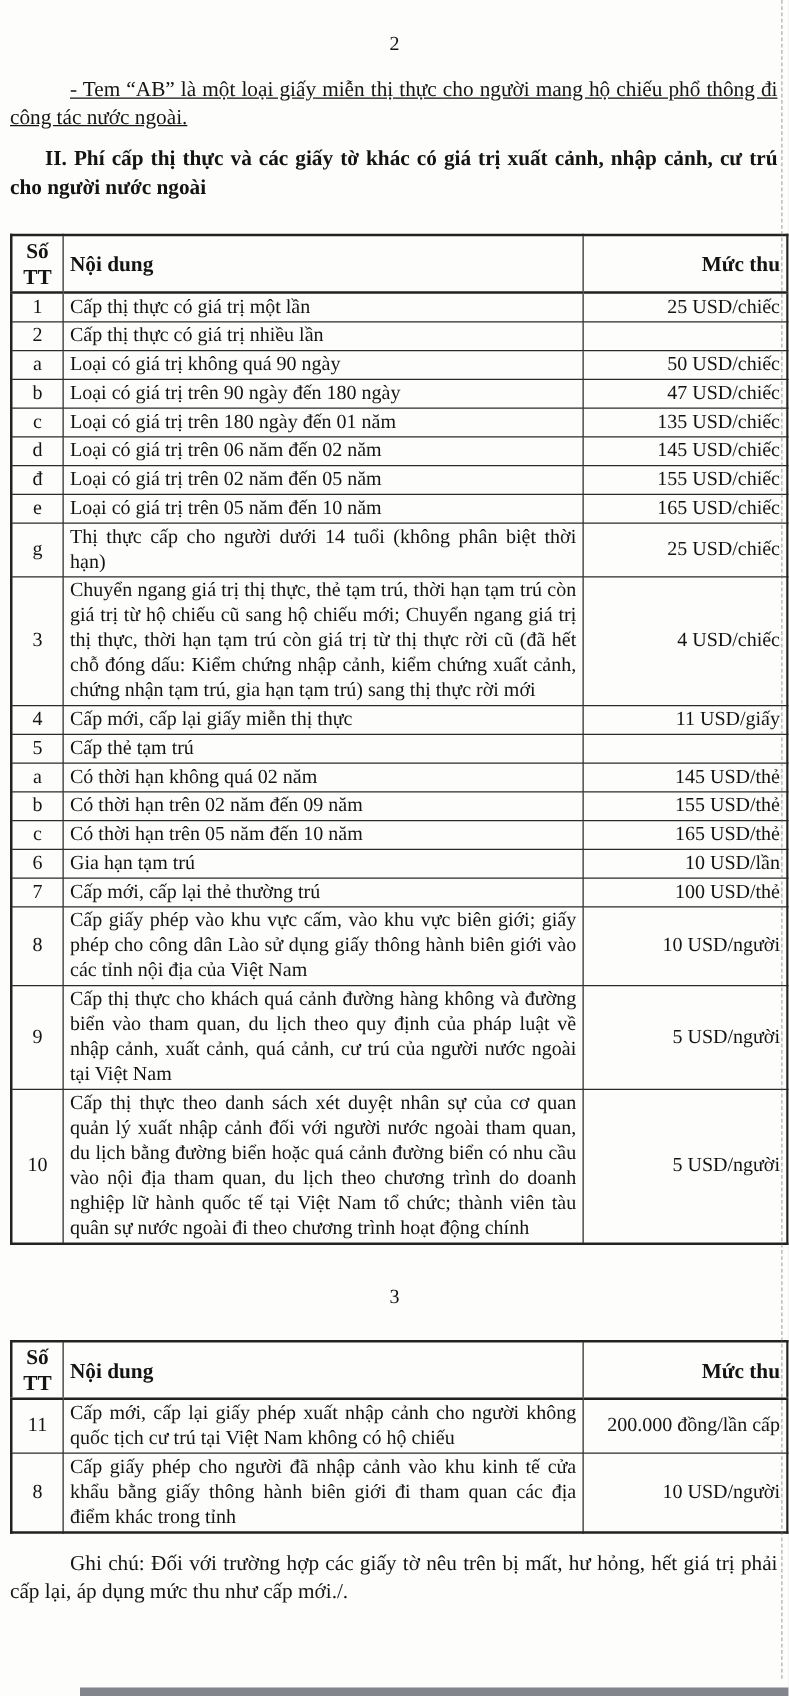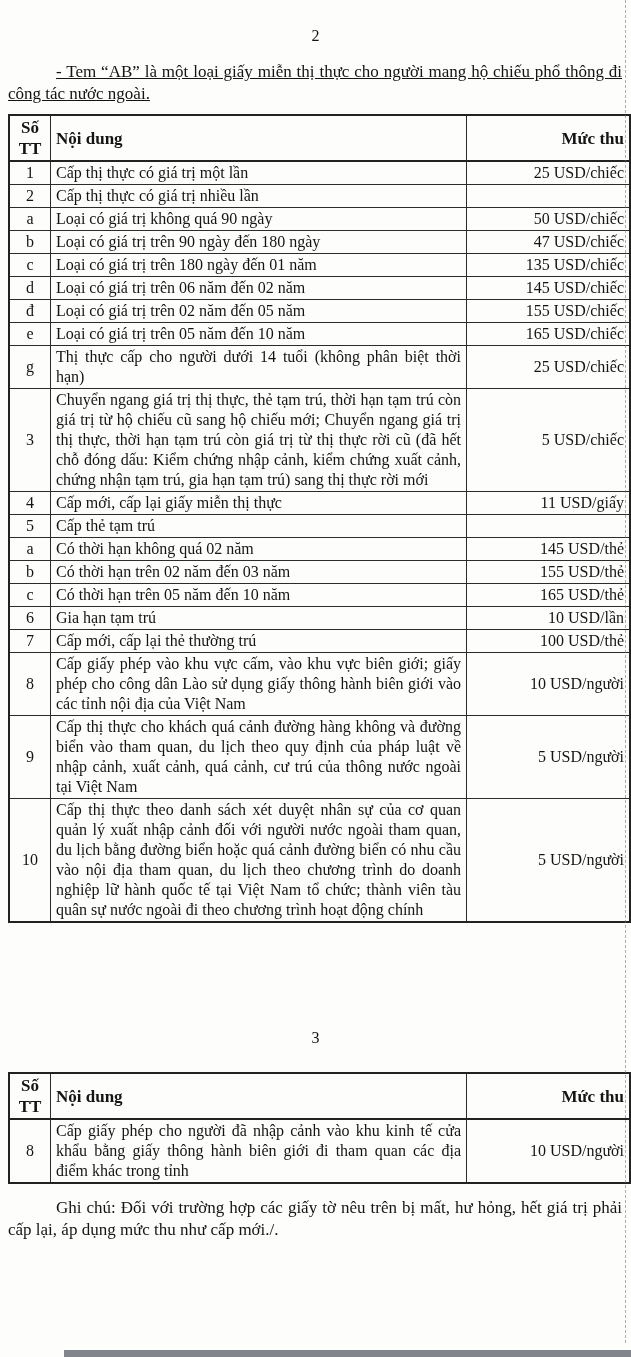--- a/index.html
+++ b/index.html
@@ -28,21 +28,21 @@
   }
   .heading{
     margin:10px 9px 0 8px;
     text-indent:28px;
     text-align:justify;
     font-weight:bold;
     font-size:17px;
     line-height:23px;
   }
   table.fee-table{
-    margin:9px 0 0 8px;
+    margin:26px 0 0 8px;
     width:614px;
     table-layout:fixed;
     border-collapse:collapse;
     font-size:16px;
     border:2px solid #222;
   }
   table.fee-table th, table.fee-table td{
     border:1px solid #2b2b2b;
     padding:1px 5px;
     line-height:20px;
@@ -91,20 +91,21 @@
 </style>
 </head>
 <body>
 
 <div class="page">
 
   <div class="pagenum pagenum-2">2</div>
 
   <p class="intro">- Tem “AB” là một loại giấy miễn thị thực cho người mang hộ chiếu phổ thông đi công tác nước ngoài.</p>
 
+  <p class="heading">II. Phí cấp thị thực và các giấy tờ khác có giá trị xuất cảnh, nhập cảnh, cư trú cho người nước ngoài</p>
 
   <table class="fee-table">
     <thead>
       <tr>
         <th class="col-no">Số TT</th>
         <th class="col-content">Nội dung</th>
         <th class="col-fee">Mức thu</th>
       </tr>
     </thead>
     <tbody>
@@ -149,40 +150,40 @@
           <td class="col-fee">165 USD/chiếc</td>
         </tr>
         <tr>
           <td class="col-no">g</td>
           <td class="col-content">Thị thực cấp cho người dưới 14 tuổi (không phân biệt thời hạn)</td>
           <td class="col-fee">25 USD/chiếc</td>
         </tr>
         <tr>
           <td class="col-no">3</td>
           <td class="col-content">Chuyển ngang giá trị thị thực, thẻ tạm trú, thời hạn tạm trú còn giá trị từ hộ chiếu cũ sang hộ chiếu mới; Chuyển ngang giá trị thị thực, thời hạn tạm trú còn giá trị từ thị thực rời cũ (đã hết chỗ đóng dấu: Kiểm chứng nhập cảnh, kiểm chứng xuất cảnh, chứng nhận tạm trú, gia hạn tạm trú) sang thị thực rời mới</td>
-          <td class="col-fee">5 USD/chiếc</td>
+          <td class="col-fee">4 USD/chiếc</td>
         </tr>
         <tr>
           <td class="col-no">4</td>
           <td class="col-content">Cấp mới, cấp lại giấy miễn thị thực</td>
           <td class="col-fee">11 USD/giấy</td>
         </tr>
         <tr>
           <td class="col-no">5</td>
           <td class="col-content">Cấp thẻ tạm trú</td>
           <td class="col-fee"></td>
         </tr>
         <tr>
           <td class="col-no">a</td>
           <td class="col-content">Có thời hạn không quá 02 năm</td>
           <td class="col-fee">145 USD/thẻ</td>
         </tr>
         <tr>
           <td class="col-no">b</td>
-          <td class="col-content">Có thời hạn trên 02 năm đến 03 năm</td>
+          <td class="col-content">Có thời hạn trên 02 năm đến 09 năm</td>
           <td class="col-fee">155 USD/thẻ</td>
         </tr>
         <tr>
           <td class="col-no">c</td>
           <td class="col-content">Có thời hạn trên 05 năm đến 10 năm</td>
           <td class="col-fee">165 USD/thẻ</td>
         </tr>
         <tr>
           <td class="col-no">6</td>
           <td class="col-content">Gia hạn tạm trú</td>
@@ -193,21 +194,21 @@
           <td class="col-content">Cấp mới, cấp lại thẻ thường trú</td>
           <td class="col-fee">100 USD/thẻ</td>
         </tr>
         <tr>
           <td class="col-no">8</td>
           <td class="col-content">Cấp giấy phép vào khu vực cấm, vào khu vực biên giới; giấy phép cho công dân Lào sử dụng giấy thông hành biên giới vào các tỉnh nội địa của Việt Nam</td>
           <td class="col-fee">10 USD/người</td>
         </tr>
         <tr>
           <td class="col-no">9</td>
-          <td class="col-content">Cấp thị thực cho khách quá cảnh đường hàng không và đường biển vào tham quan, du lịch theo quy định của pháp luật về nhập cảnh, xuất cảnh, quá cảnh, cư trú của thông nước ngoài tại Việt Nam</td>
+          <td class="col-content">Cấp thị thực cho khách quá cảnh đường hàng không và đường biển vào tham quan, du lịch theo quy định của pháp luật về nhập cảnh, xuất cảnh, quá cảnh, cư trú của người nước ngoài tại Việt Nam</td>
           <td class="col-fee">5 USD/người</td>
         </tr>
         <tr>
           <td class="col-no">10</td>
           <td class="col-content">Cấp thị thực theo danh sách xét duyệt nhân sự của cơ quan quản lý xuất nhập cảnh đối với người nước ngoài tham quan, du lịch bằng đường biển hoặc quá cảnh đường biển có nhu cầu vào nội địa tham quan, du lịch theo chương trình do doanh nghiệp lữ hành quốc tế tại Việt Nam tổ chức; thành viên tàu quân sự nước ngoài đi theo chương trình hoạt động chính</td>
           <td class="col-fee">5 USD/người</td>
         </tr>
       </tbody>
   </table>
 
@@ -216,20 +217,25 @@
 
     <table class="fee-table">
       <thead>
         <tr>
           <th class="col-no">Số TT</th>
           <th class="col-content">Nội dung</th>
           <th class="col-fee">Mức thu</th>
         </tr>
       </thead>
       <tbody>
+          <tr>
+            <td class="col-no">11</td>
+            <td class="col-content">Cấp mới, cấp lại giấy phép xuất nhập cảnh cho người không quốc tịch cư trú tại Việt Nam không có hộ chiếu</td>
+            <td class="col-fee">200.000 đồng/lần cấp</td>
+          </tr>
           <tr>
             <td class="col-no">8</td>
             <td class="col-content">Cấp giấy phép cho người đã nhập cảnh vào khu kinh tế cửa khẩu bằng giấy thông hành biên giới đi tham quan các địa điểm khác trong tỉnh</td>
             <td class="col-fee">10 USD/người</td>
           </tr>
         </tbody>
     </table>
 
     <p class="note"><span class="note-label">Ghi chú</span><span>: Đối với trường hợp các giấy tờ nêu trên bị mất, hư hỏng, hết giá trị phải cấp lại, áp dụng mức thu như cấp mới./.</span></p>
   </div>

